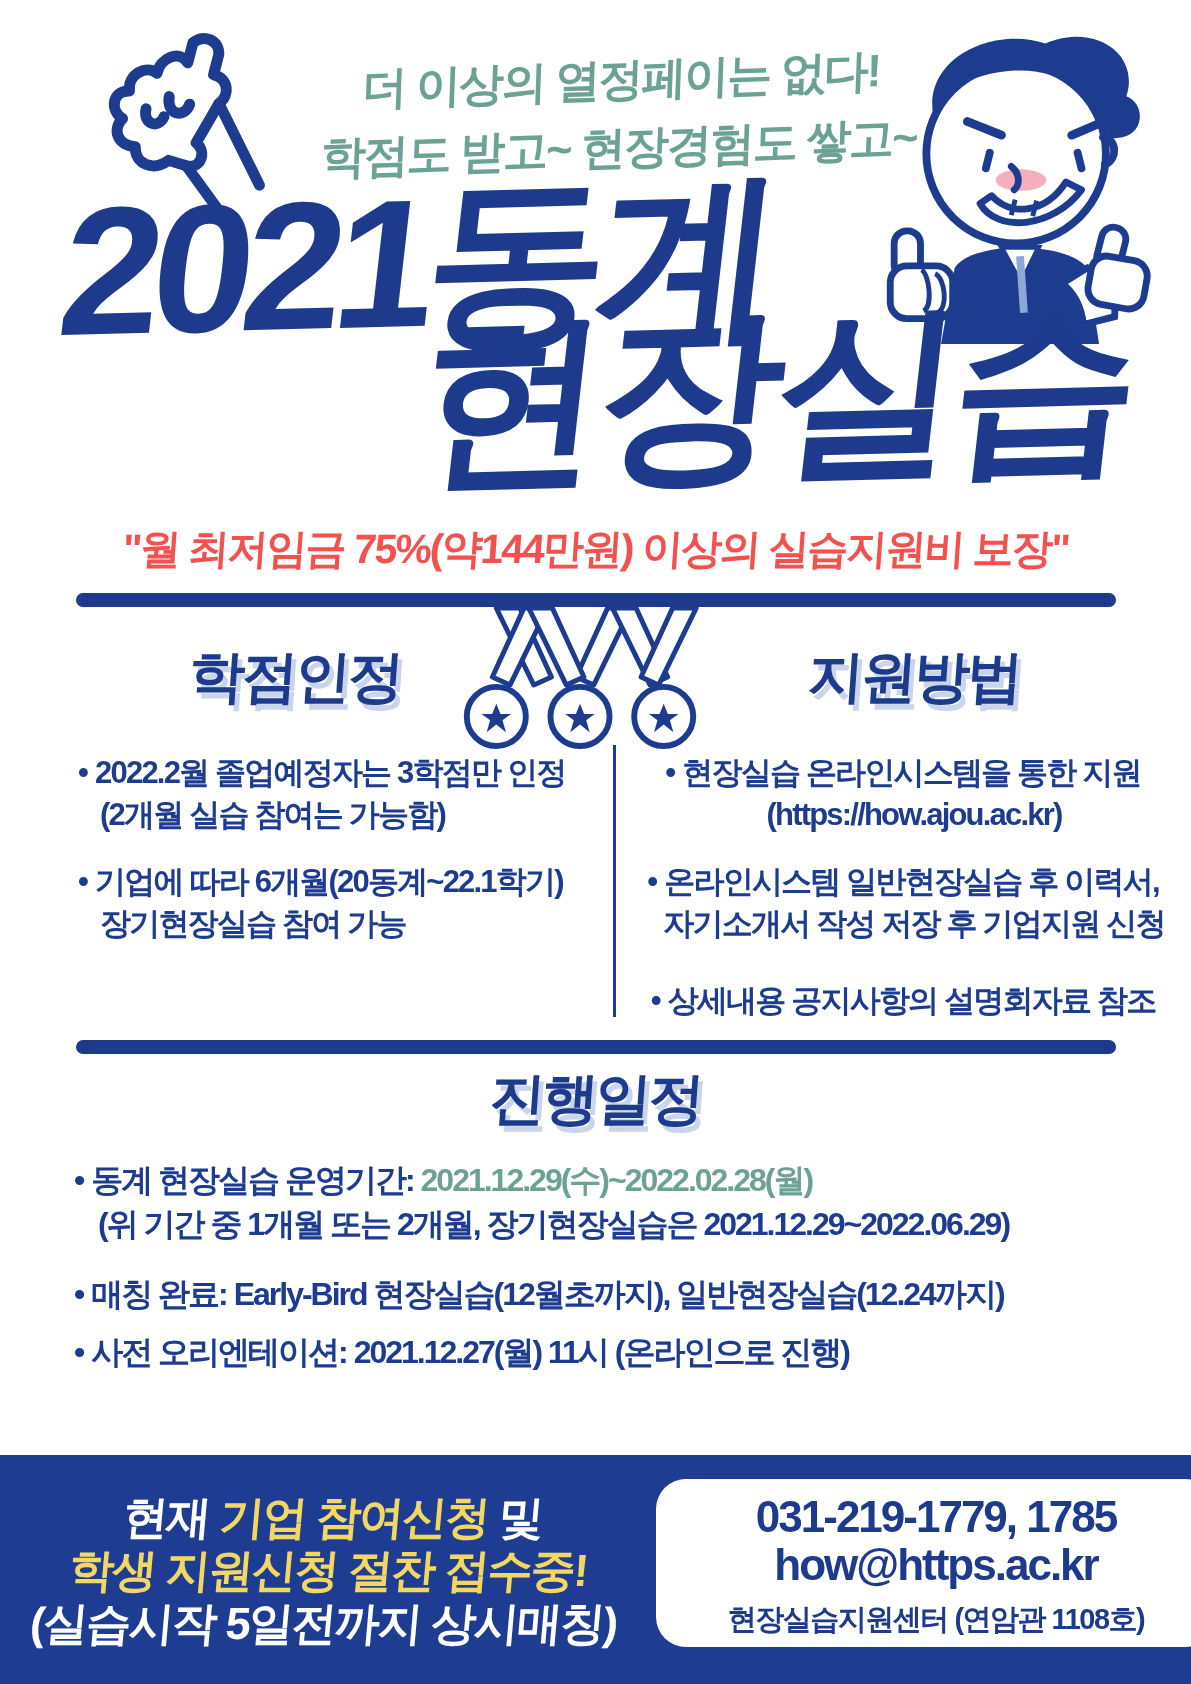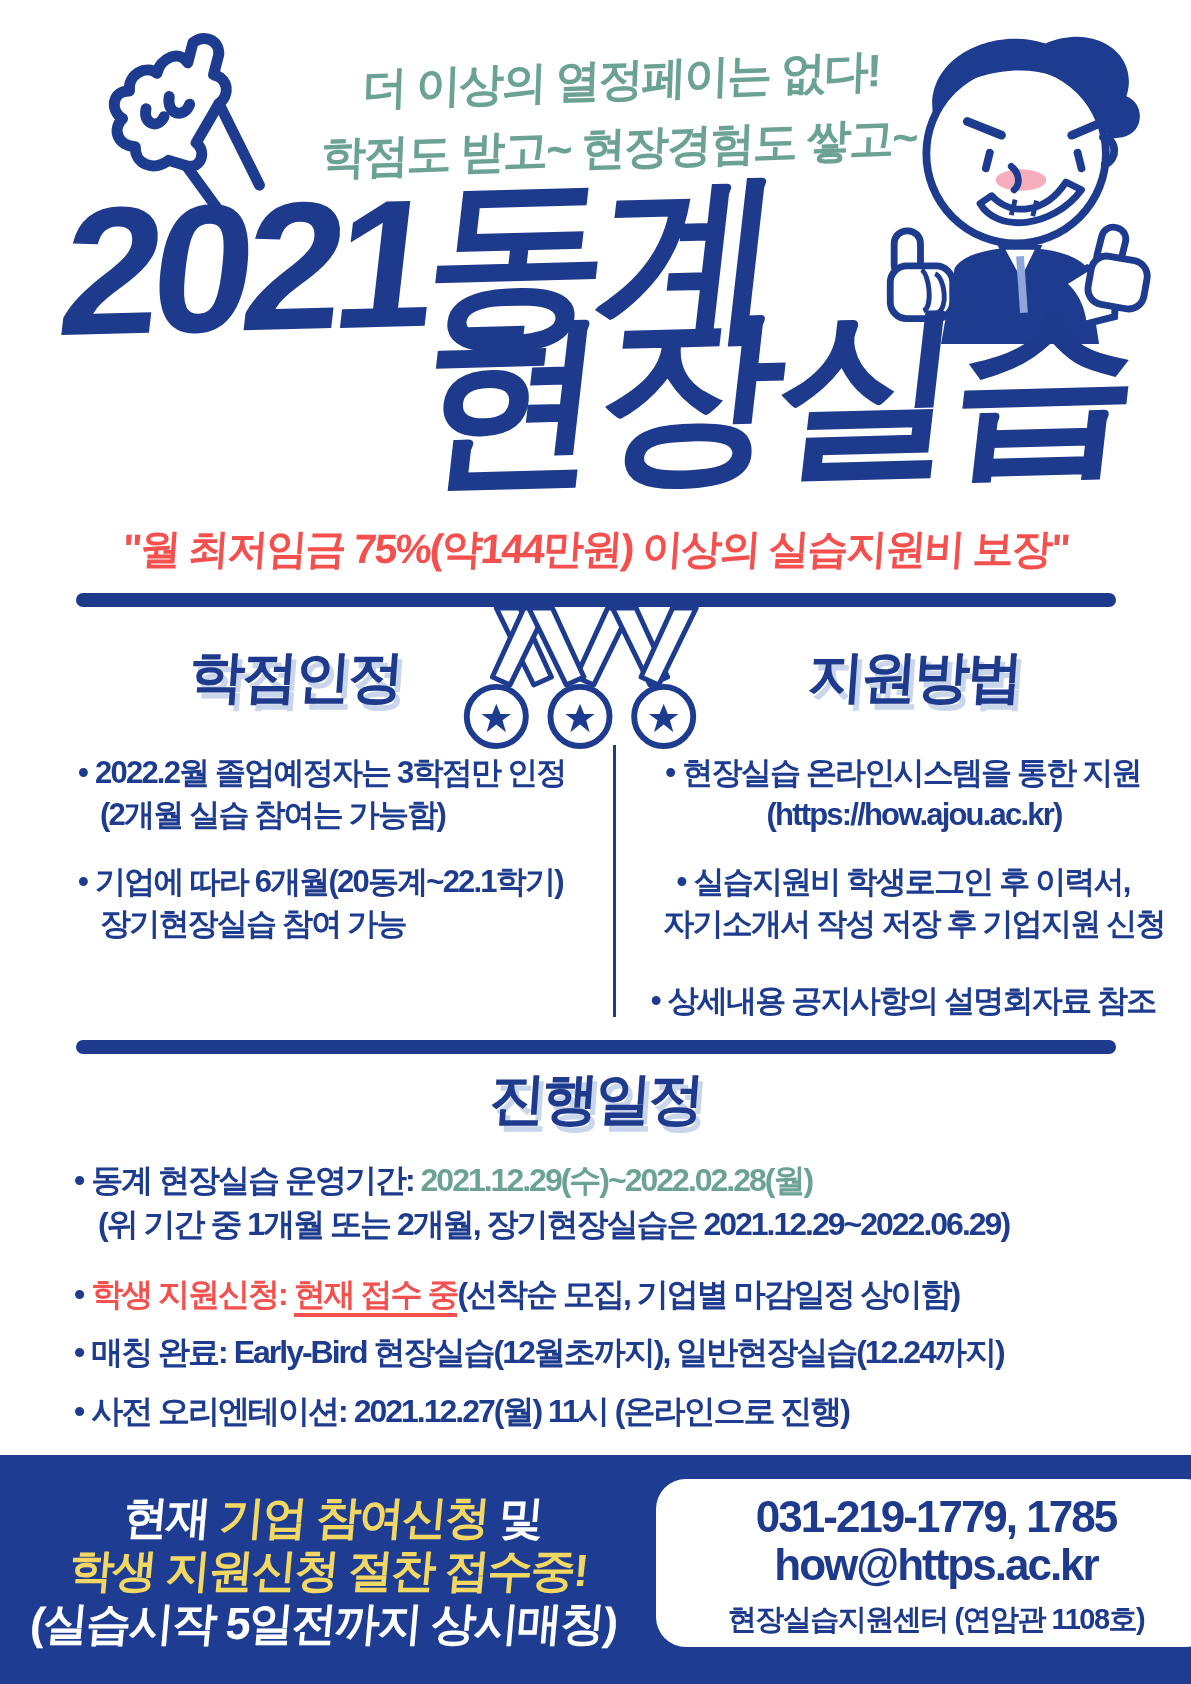--- a/index.html
+++ b/index.html
@@ -168,46 +168,41 @@
       <div class="b-line b-sub">장기현장실습 참여 가능</div>
     </div>
   </div>
 
   <div class="bullets bullets-right">
     <div class="b-item">
       <div class="b-line"><span class="b-dot">•</span><span>현장실습 온라인시스템을 통한 지원</span></div>
       <div class="b-line b-sub">(https://how.ajou.ac.kr)</div>
     </div>
     <div class="b-item">
-      <div class="b-line"><span class="b-dot">•</span><span>실습지원비 학생로그인 후 이력서,</span></div>
+      <div class="b-line"><span class="b-dot">•</span><span>온라인시스템 일반현장실습 후 이력서,</span></div>
       <div class="b-line b-sub">자기소개서 작성 저장 후 기업지원 신청</div>
     </div>
     <div class="b-item" style="margin-top:36px;">
       <div class="b-line"><span class="b-dot">•</span><span>상세내용 공지사항의 설명회자료 참조</span></div>
     </div>
   </div>
 
   <div class="hr hr2"></div>
 
   <div class="section-title sched-title">진행일정</div>
 
   <div class="schedule">
     <div class="s-item">
       <div class="s-line">
         <span class="b-dot">•</span><span>동계 현장실습 운영기간: </span><span class="s-teal">2021.12.29(수)~2022.02.28(월)</span>
       </div>
       <div class="s-line s-sub">(위 기간 중 1개월 또는 2개월, 장기현장실습은 2021.12.29~2022.06.29)</div>
     </div>
     <div class="s-item s-gap"></div>
     <div class="s-item">
-      <div class="s-line">
-        <span class="b-dot">•</span><span class="s-red">학생 지원신청: </span><span class="s-red s-underline">현재 접수 중</span><span>(선착순 모집, 기업별 마감일정 상이함)</span>
-      </div>
-    </div>
-    <div class="s-item">
       <div class="s-line"><span class="b-dot">•</span><span>매칭 완료: Early-Bird 현장실습(12월초까지), 일반현장실습(12.24까지)</span></div>
     </div>
     <div class="s-item">
       <div class="s-line"><span class="b-dot">•</span><span>사전 오리엔테이션: 2021.12.27(월) 11시 (온라인으로 진행)</span></div>
     </div>
   </div>
 
   <div class="footer">
     <div class="footer-left">
       <div><span>현재 </span><span class="fy">기업 참여신청</span><span> 및</span></div>

